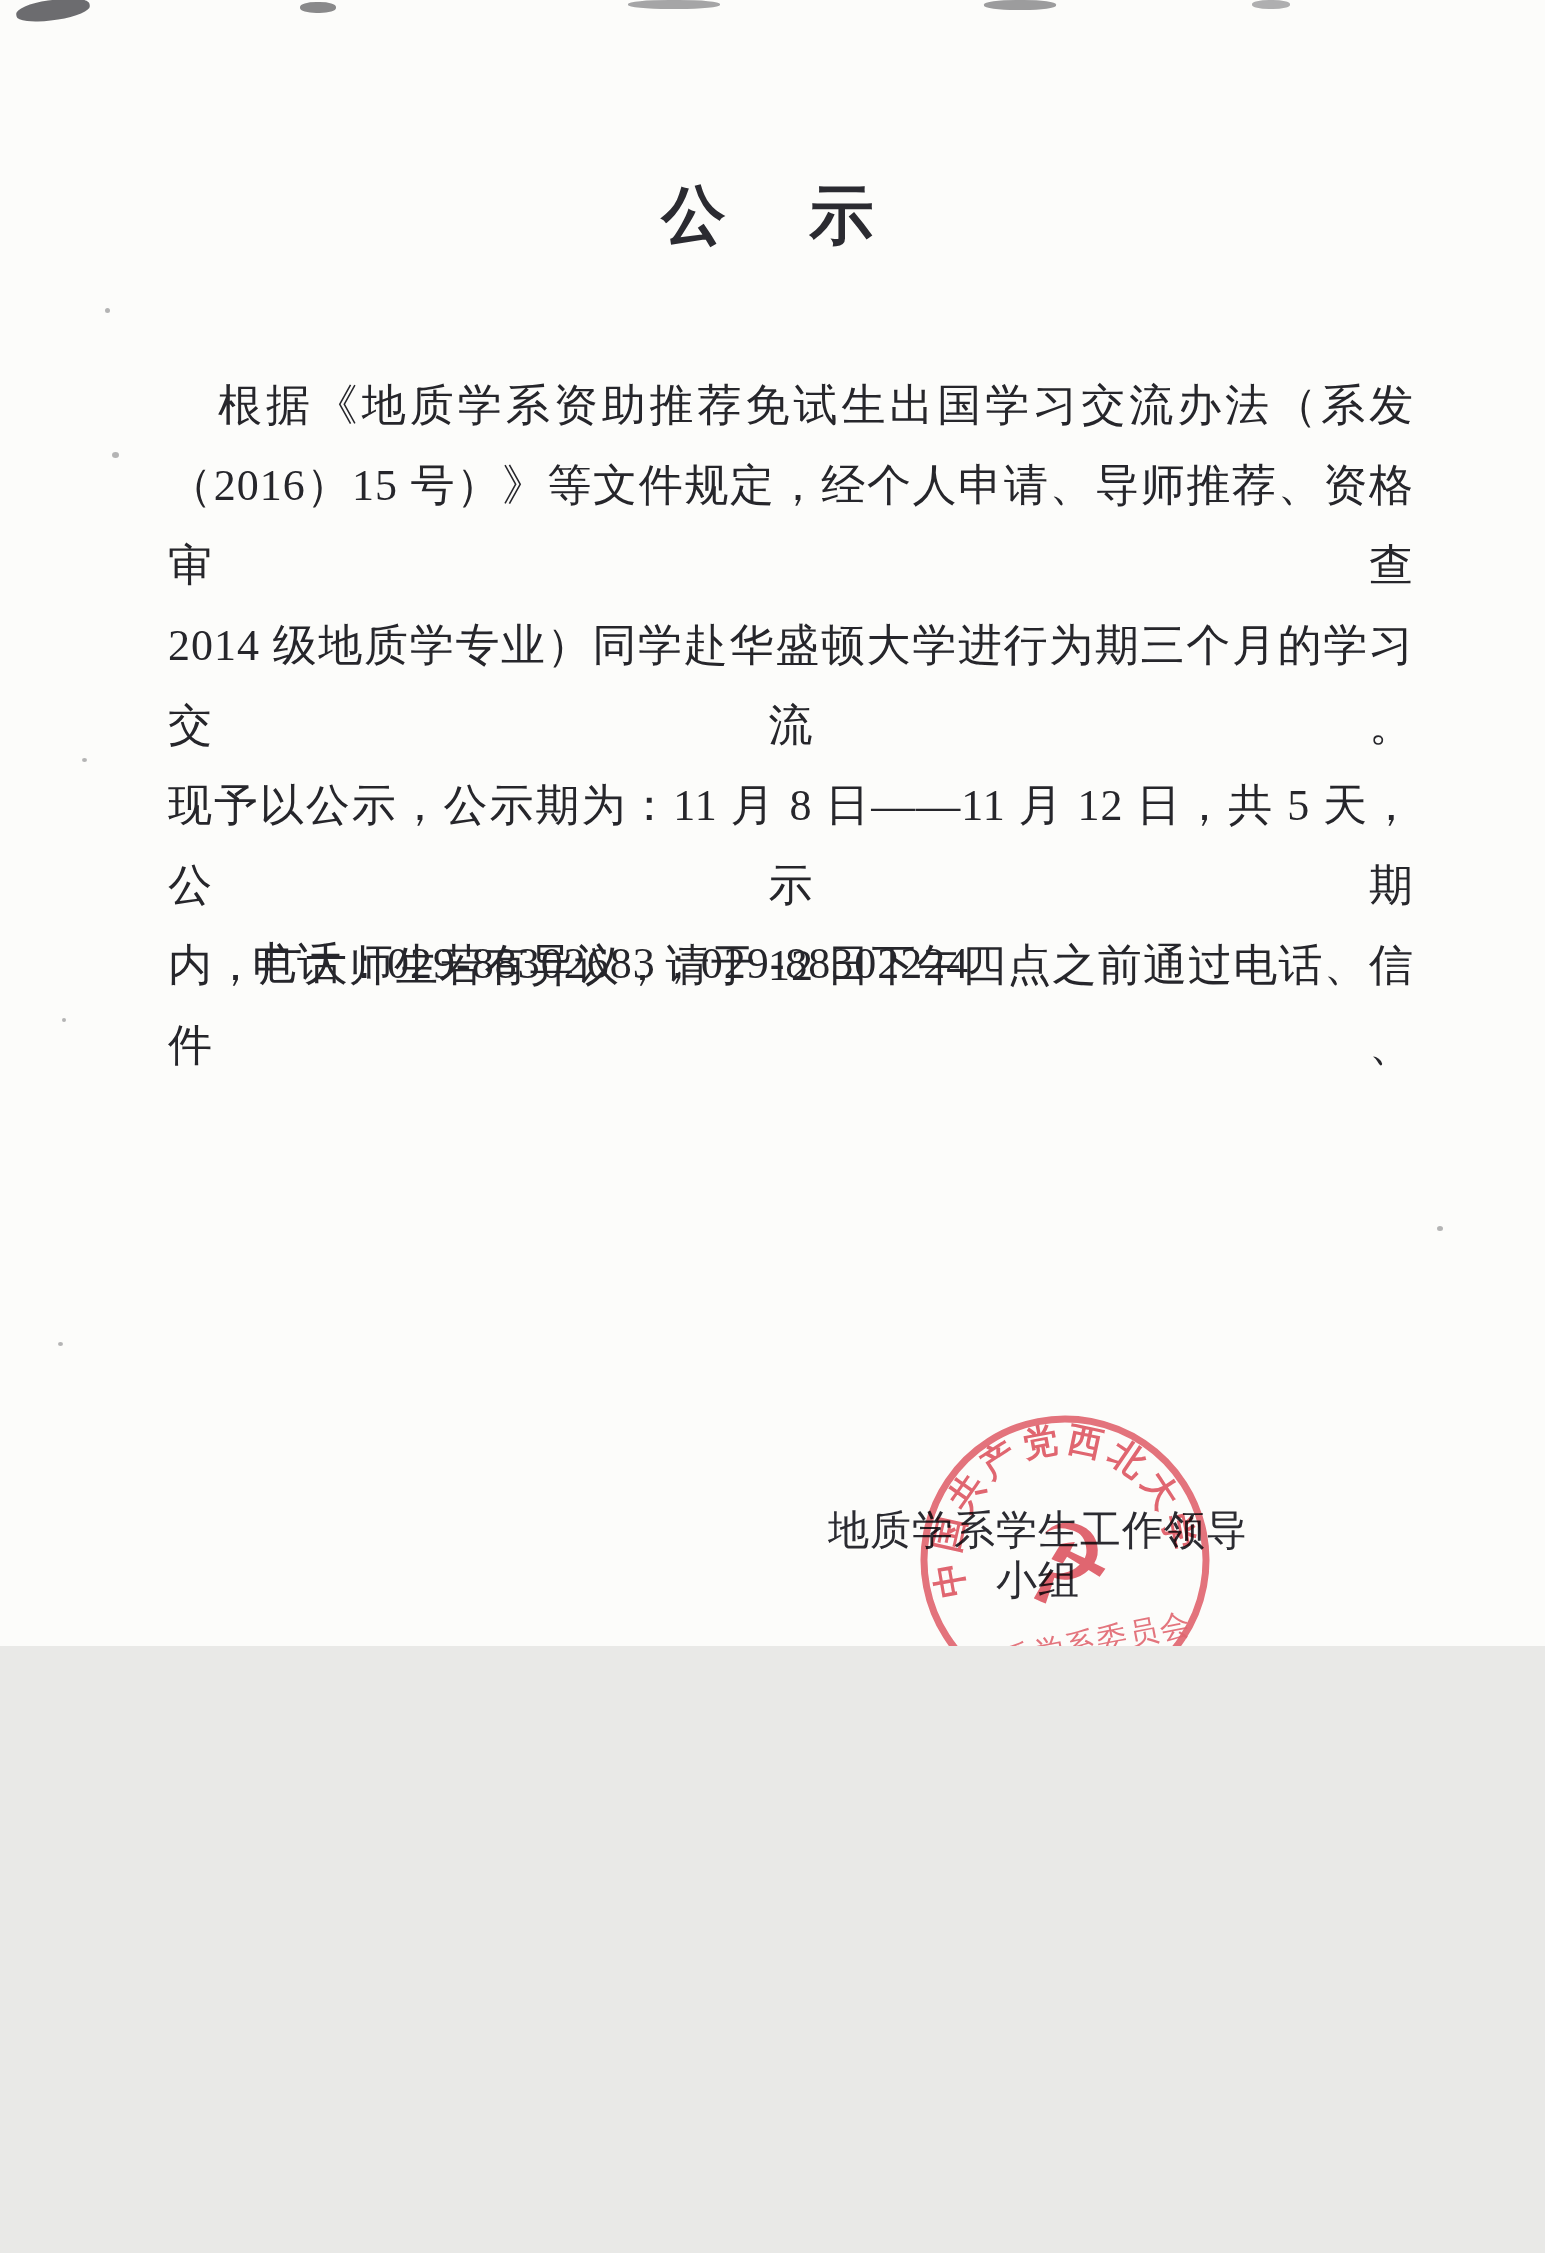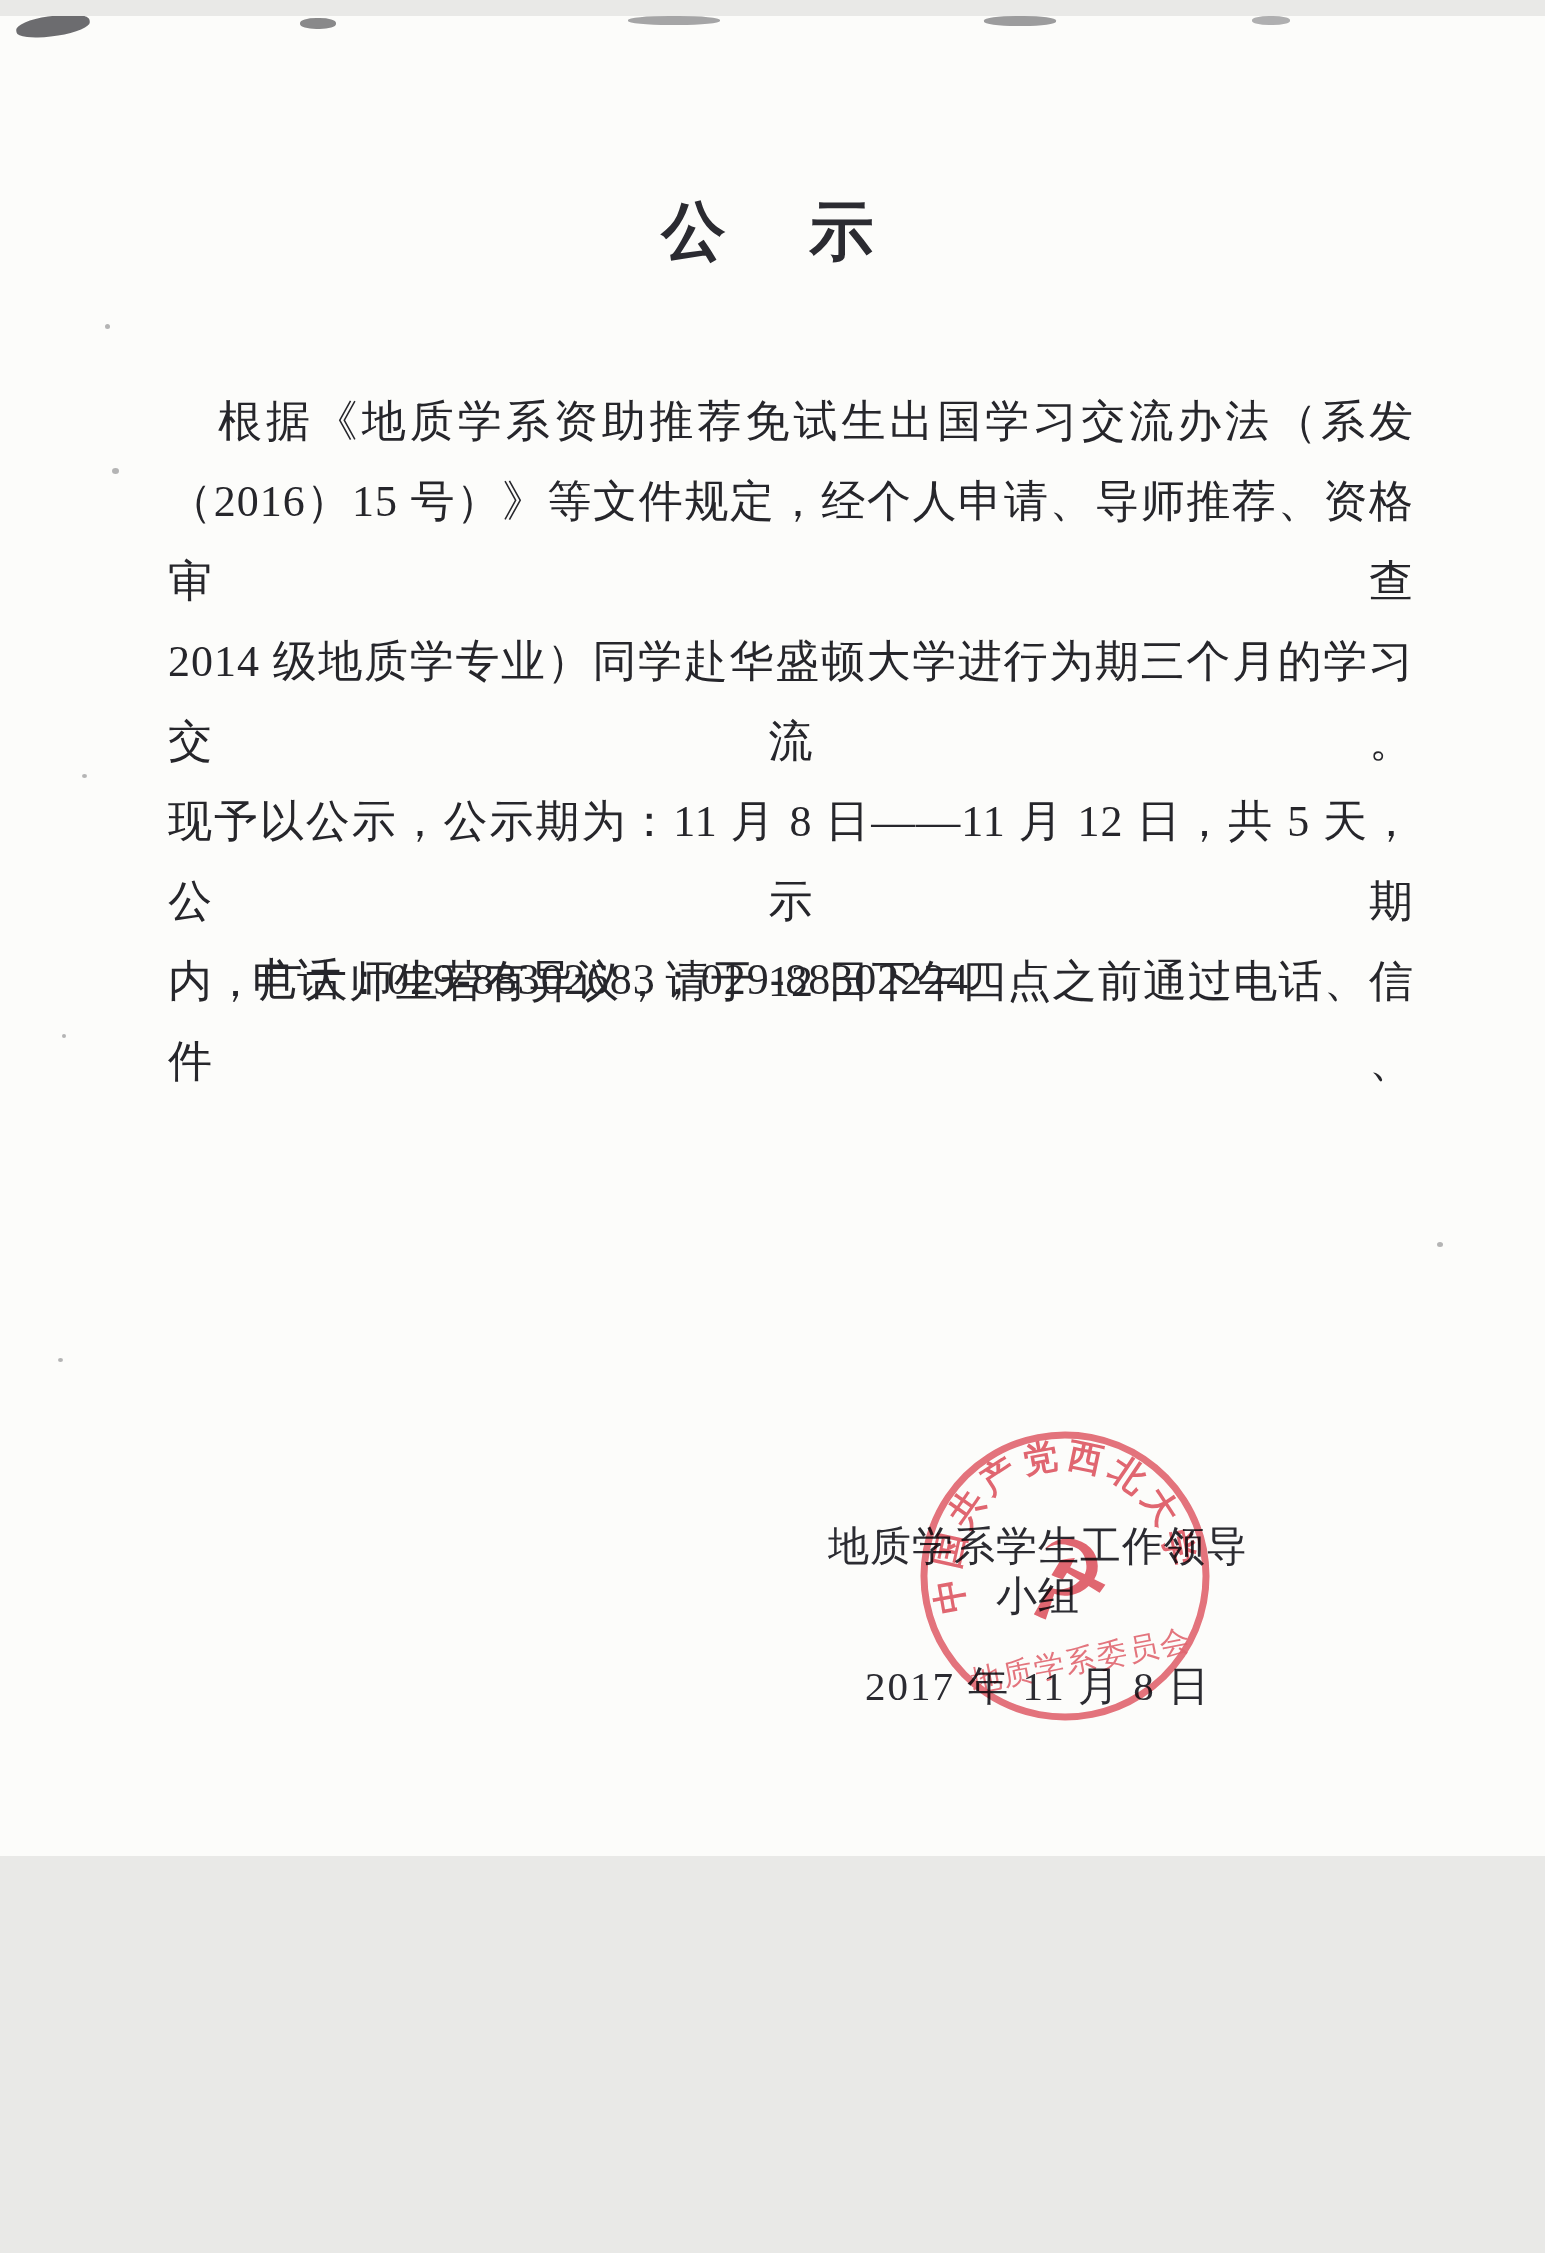--- a/index.html
+++ b/index.html
@@ -1,19 +1,19 @@
 <!DOCTYPE html>
 <html><head>
 <meta charset="utf-8">
 <style>
   html,body{margin:0;padding:0;background:#e9e9e7;}
   .page{
     position:relative;
-    width:1545px;height:1840px;
-    margin:16px auto;
+    width:1545px;height:1646px;
+    margin:0 auto;
     background:#fcfcfa;
     overflow:hidden;
     font-family:"Liberation Serif","DejaVu Serif",serif;
     color:#26262b;
   }
   
   .title{
     position:absolute;top:172px;left:0;right:0;
     text-align:center;
     font-size:64px;font-weight:700;

